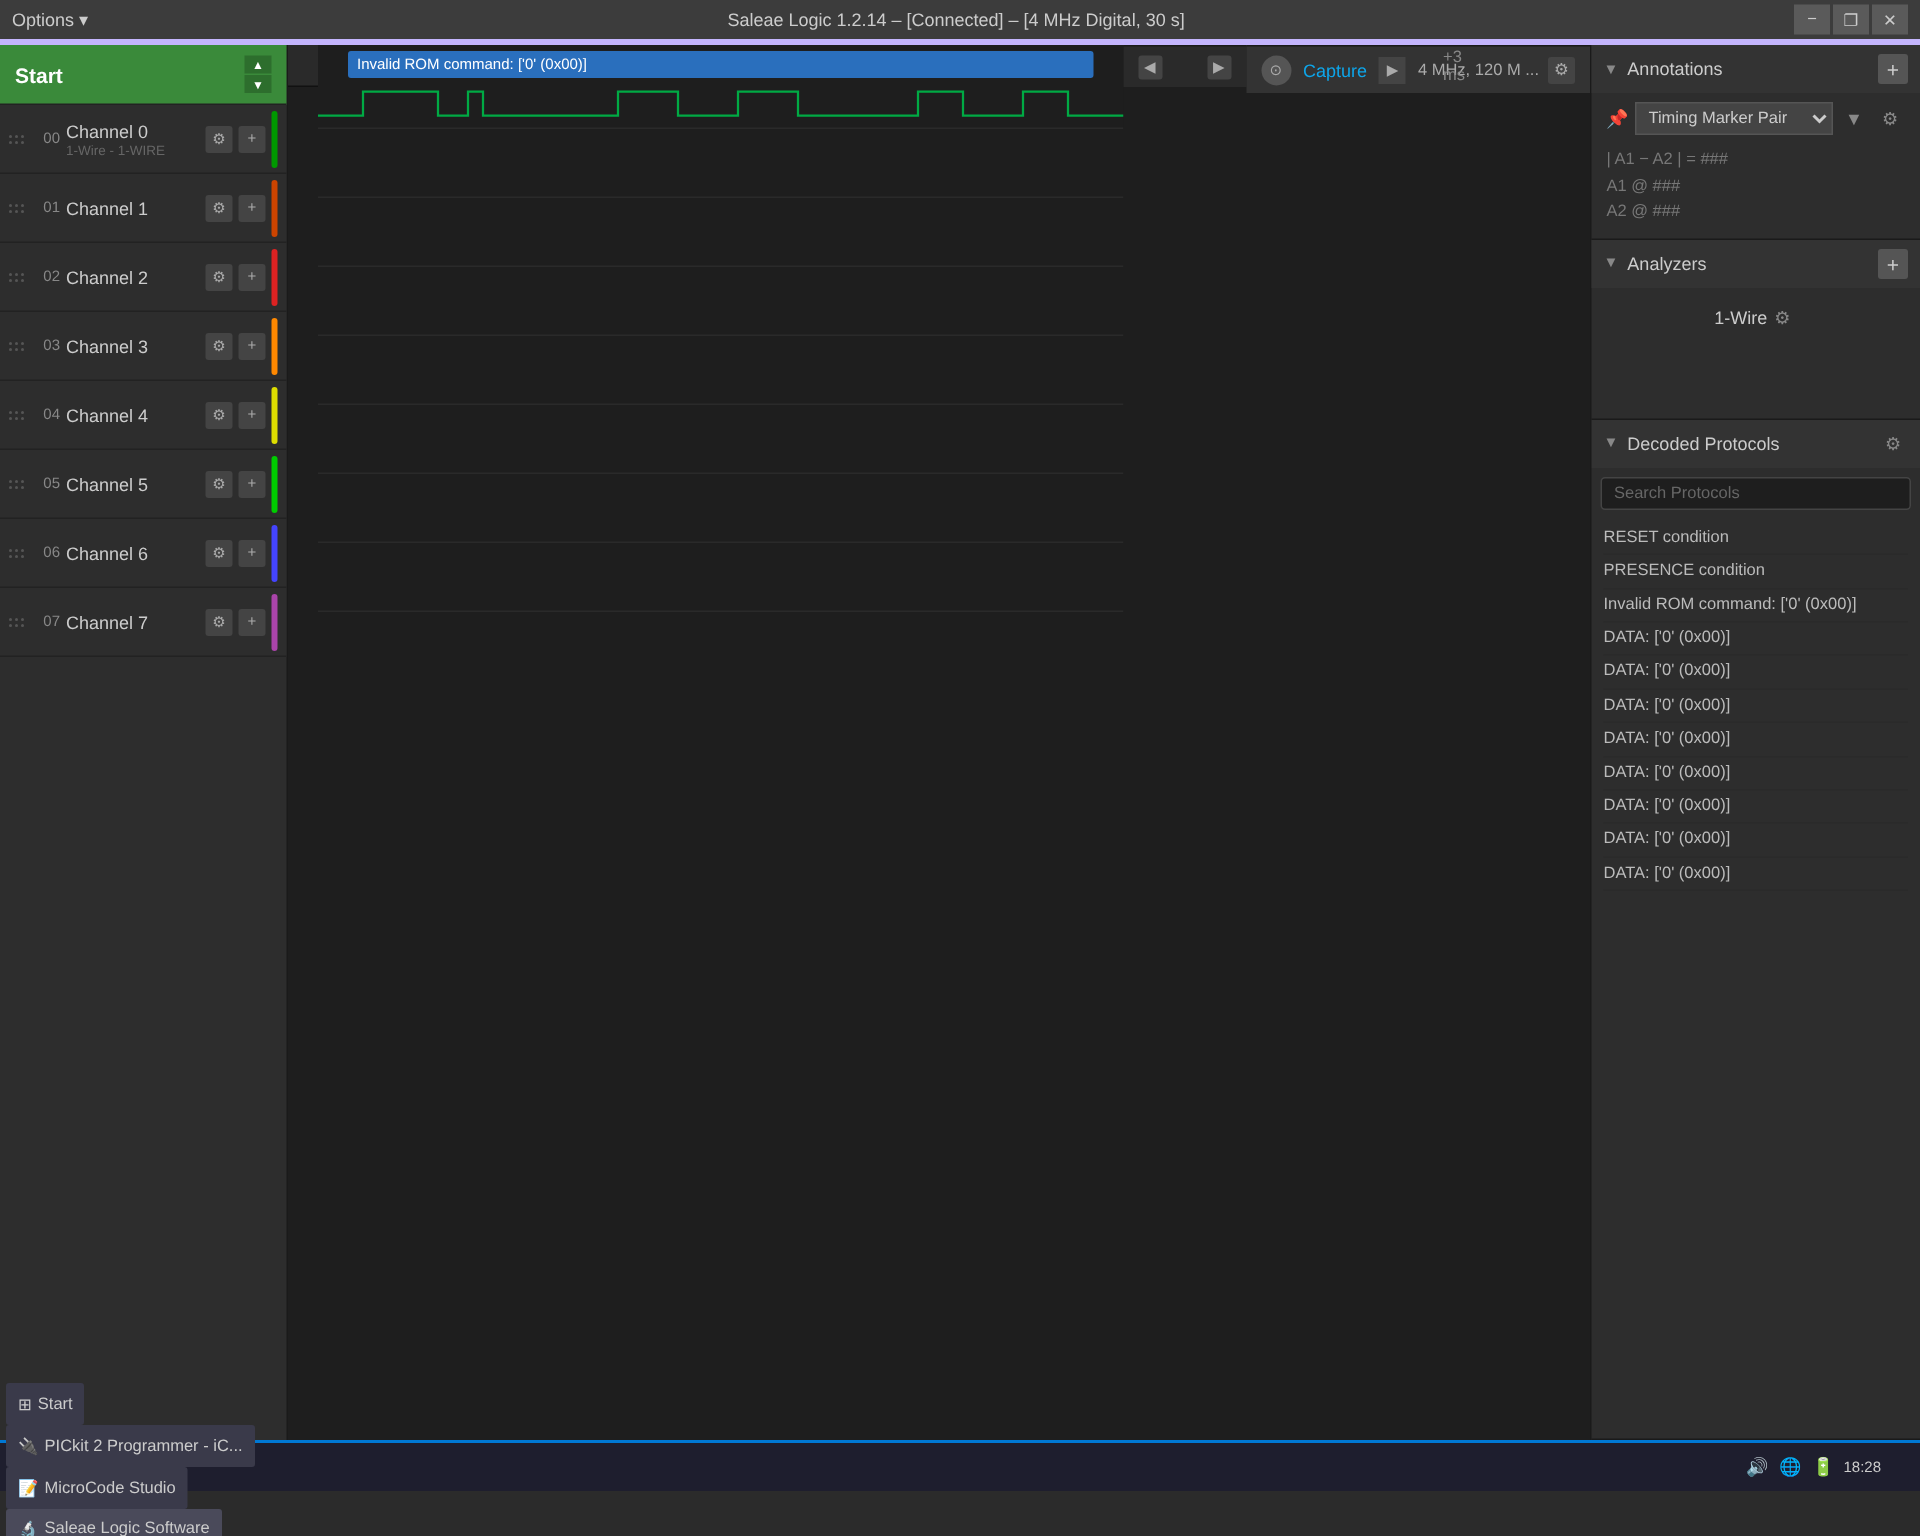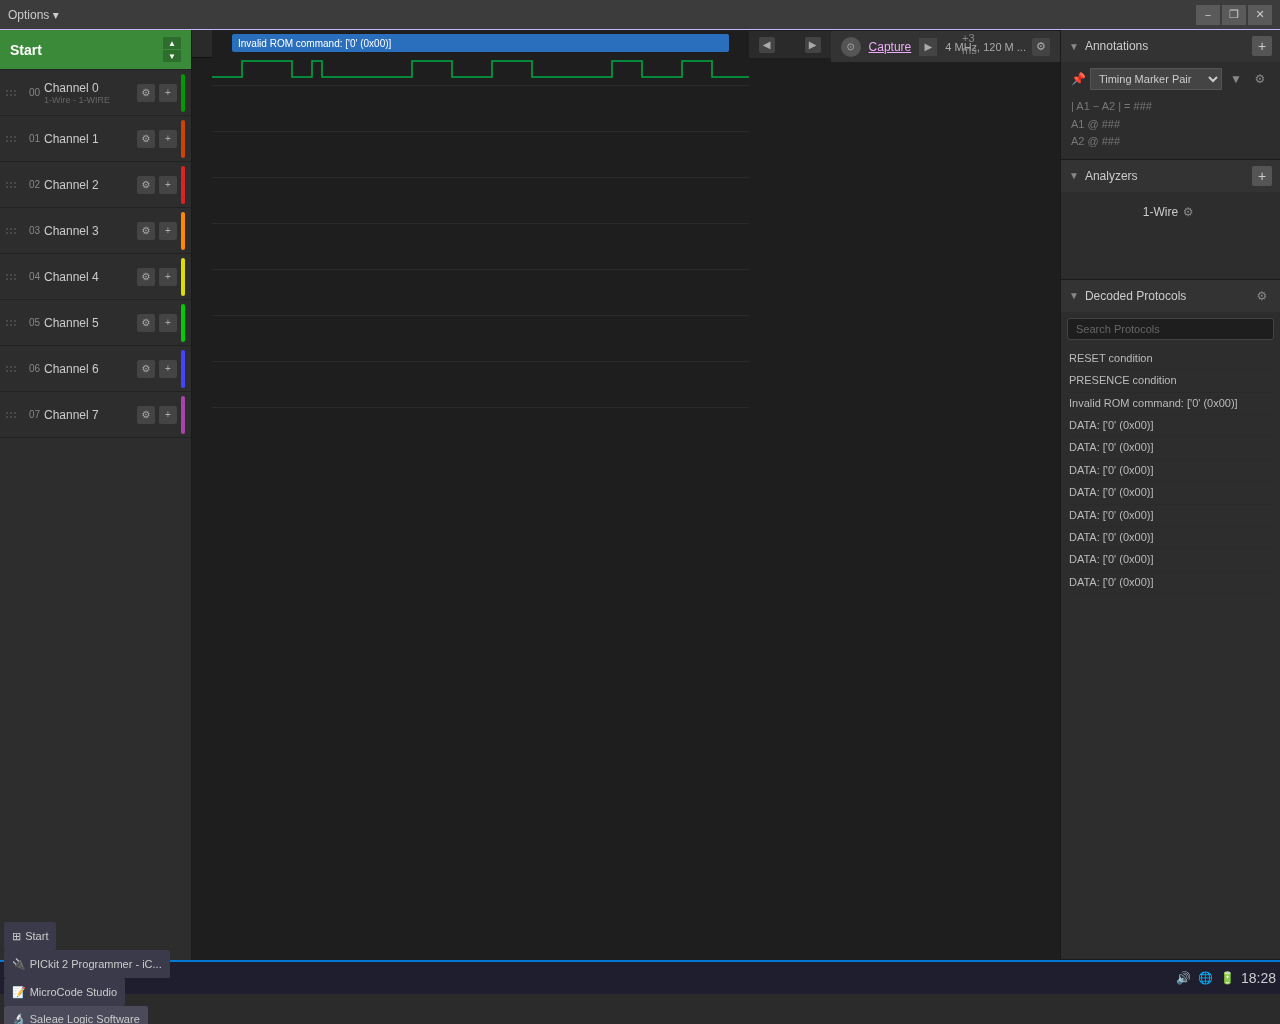--- a/index.html
+++ b/index.html
@@ -16,21 +16,21 @@
 
     
     #title-bar {
       width: 100%;
       height: 30px;
       background: #3c3c3c;
       display: flex;
       align-items: center;
       justify-content: space-between;
       padding: 0 8px;
-      border-bottom: 1px solid #c4b5fd;
+      border-bottom: 4px solid #c4b5fd;
     }
     #title-bar-title {
       flex: 1;
       text-align: center;
       font-size: 12px;
       color: #ccc;
     }
     #title-bar-options {
       font-size: 12px;
       color: #ccc;
@@ -387,22 +387,21 @@
       background: #555;
       border-radius: 50%;
       display: flex;
       align-items: center;
       justify-content: center;
       font-size: 10px;
       color: #aaa;
     }
     #capture-label {
       font-size: 12px;
-      color: #f0abfc;
-      text-decoration: underline;
+      color: #0ea5e9;
     }
     #capture-arrow {
       width: 18px;
       height: 18px;
       background: #444;
       border: none;
       color: #aaa;
       font-size: 10px;
       cursor: pointer;
       display: flex;
@@ -460,23 +459,23 @@
     }
     #taskbar-right {
       margin-left: auto;
       display: flex;
       align-items: center;
       gap: 4px;
       font-size: 11px;
       color: #ccc;
     }
     #clock {
-      font-size: 14px;
-      color: #ccc;
-      margin-right: 0;
+      font-size: 10px;
+      color: #ccc;
+      margin-right: 22px;
     }
     .sys-icon {
       width: 18px;
       height: 18px;
       display: flex;
       align-items: center;
       justify-content: center;
       font-size: 12px;
     }
 
@@ -484,20 +483,21 @@
     svg.waveform-svg {
       width: 100%;
       height: 100%;
     }
   </style>
 </head>
 <body>
 
 <div id="title-bar">
   <span id="title-bar-options">Options ▾</span>
+  <span id="title-bar-title">Saleae Logic 1.2.14 – [Connected] – [4 MHz Digital, 30 s]</span>
   <div id="title-bar-controls">
     <button class="title-btn">−</button>
     <button class="title-btn">❐</button>
     <button class="title-btn">✕</button>
   </div>
 </div>
 
 <div id="main-container">
 
   <div id="left-panel">

